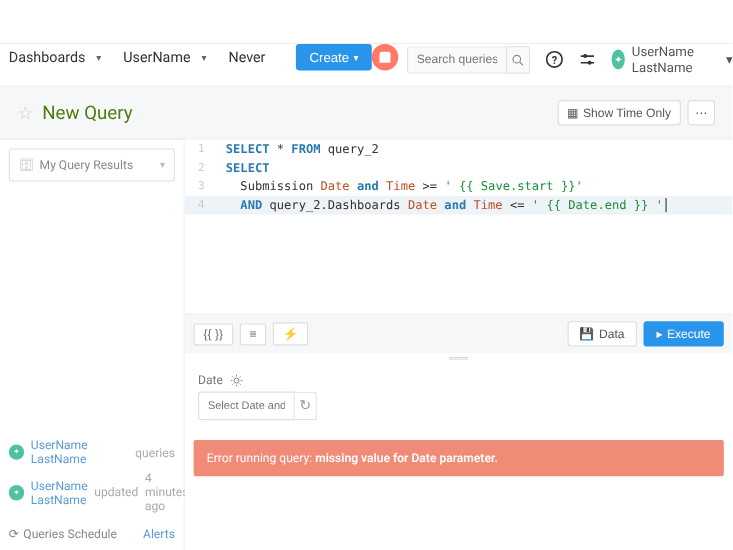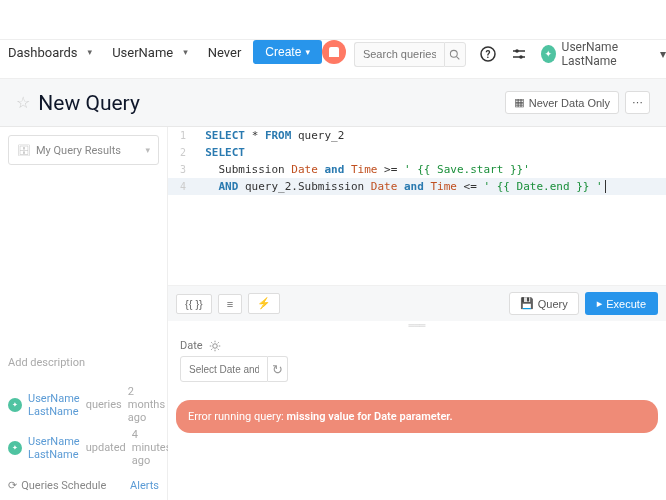--- a/index.html
+++ b/index.html
@@ -2,35 +2,35 @@
 <html><head>
 <meta charset="utf-8">
 <style>
 * { box-sizing: border-box; margin: 0; padding: 0; }
 body { font-family: -apple-system, BlinkMacSystemFont, "Segoe UI", Roboto, sans-serif; font-size: 13px; color: #333; background: #fff; }
 .topbar { height: 39px; background: #fff; }
 .navbar { display: flex; align-items: flex-start; height: 28px; padding: 0 0; border-top: 1px solid #eee; border-bottom: 1px solid #eee; background: #fff; height: 40px;}
 .nav-left { display: flex; align-items: center; gap: 4px; flex: 1; }
 .nav-item { display: flex; align-items: center; gap: 4px; padding: 4px 8px; cursor: pointer; font-size: 13px; color: #323232;}
 .nav-item .caret { font-size: 9px; color: #666; margin-left: 6px;}
-.btn-create { background: #2895eb; color: #fff; border: none; padding: 5px 12px; border-radius: 3px; font-size: 12px; display: flex; align-items: center; gap: 4px; cursor: pointer; margin-left: 0;}
+.btn-create { background: #2895eb; color: #fff; border: none; padding: 5px 12px; border-radius: 3px; font-size: 12px; display: flex; align-items: center; gap: 4px; cursor: pointer; margin-left: 16px;}
 .nav-center { flex: 0 0 auto; margin-right: 8px;}
 .logo { width: 24px; height: 24px; background: #ff7964; border-radius: 50%; display: flex; align-items: center; justify-content: center; position: relative;}
 .logo::after { content:""; width: 10px; height: 10px; background: #fff; border-radius: 2px 2px 0 0;}
 .nav-right { display: flex; align-items: center; gap: 14px; }
 .search-box { display: flex; align-items: center; }
 .search-input { width: 90px; height: 25px; border: 1px solid #e2e2e2; border-right:none; border-radius: 3px 0 0 3px; padding: 0 8px; font-size: 11px; color: #999; background:#fafafa;}
 .search-btn { width: 22px; height: 25px; border: 1px solid #e2e2e2; border-radius: 0 3px 3px 0; background: #fafafa; display:flex;align-items:center;justify-content:center; cursor:pointer; color:#888; font-size:11px;}
 .icon-btn { width: 20px; height: 20px; display: flex; align-items: center; justify-content: center; cursor: pointer; color: #333; }
 .user-chip { display: flex; align-items: center; gap: 6px; cursor: pointer; font-size: 12px; color: #555;}
 .user-avatar { width: 18px; height: 18px; border-radius: 50%; background: #4fc3a1; display:flex;align-items:center;justify-content:center; font-size:9px; color:#fff;}
 .titlebar { display: flex; align-items: center; padding: 8px 16px; background: #f6f7f8; border-bottom: 1px solid #e8e8e8; height: 48px;}
 .title-left { display: flex; align-items: center; gap: 8px; flex: 1; }
 .star-icon { color: #ccc; font-size: 16px; cursor:pointer;}
-.query-title { font-size: 21px; font-weight: 400; color: #0f172a; }
+.query-title { font-size: 17px; font-weight: 400; color: #4d7c0f; }
 .title-right { display: flex; align-items: center; gap: 6px;}
 .show-data-btn { background:#fff; border:1px solid #ddd; border-radius:3px; padding:4px 8px; font-size:11px; color:#555; display:flex;align-items:center;gap:4px; cursor:pointer;}
 .kebab-btn { background:#fff; border:1px solid #ddd; border-radius:3px; padding:4px 6px; font-size:11px; color:#555; cursor:pointer;}
 .main { display: flex; height: calc(500px - 39px - 40px - 48px); }
 .sidebar { width: 168px; border-right: 1px solid #eee; display:flex; flex-direction:column;}
 .sidebar-top { padding: 8px; flex:1;}
 .results-select { width: 100%; height: 30px; border: 1px solid #e0e0e0; border-radius: 3px; display:flex; align-items:center; padding: 0 8px; font-size: 11px; color:#888; cursor:pointer; justify-content:space-between;}
 .sidebar-bottom { padding: 8px; font-size: 11px; color:#888;}
 .add-desc { padding: 6px 0 14px 0; color:#aaa; cursor:pointer; font-size:11px;}
 .meta-row { display:flex; align-items:center; gap:6px; padding: 2px 0; font-size:11px;}
@@ -52,21 +52,21 @@
 .toolbar-spacer { flex:1;}
 .save-btn { background:#fff; border:1px solid #ddd; border-radius:3px; padding:4px 10px; font-size:11px; color:#555; display:flex;align-items:center;gap:4px; cursor:pointer;}
 .execute-btn { background:#2895eb; color:#fff; border:none; border-radius:3px; padding:5px 12px; font-size:11px; display:flex;align-items:center;gap:4px; cursor:pointer;}
 .drag-handle { height:8px; display:flex; justify-content:center; align-items:center; color:#ccc; font-size:8px;}
 .params { padding: 10px 12px;}
 .param-label-row { display:flex; align-items:center; gap:6px; font-size:11px; color:#777; margin-bottom:4px;}
 .gear { cursor:pointer; color:#888;}
 .date-input-row { display:flex; align-items:center;}
 .date-input { width:88px; height:26px; border:1px solid #e0e0e0; border-radius:3px 0 0 3px; padding:0 8px; font-size:10px; color:#bbb; background:#fff;}
 .date-btn { width:20px; height:26px; border:1px solid #e0e0e0; border-left:none; border-radius:0 3px 3px 0; background:#fff; display:flex;align-items:center;justify-content:center; cursor:pointer; color:#999;}
-.error-box { margin:8px; padding:10px 12px; background:#ef8b77; color:#fff; font-size:11px; border-radius:14px;}
+.error-box { margin:8px; padding:10px 12px; background:#ef8b77; color:#fff; font-size:11px; border-radius:2px;}
 .error-box b { font-weight:600;}
 svg { display:block;}
 .mini-avatar {width:14px;height:14px;border-radius:50%;background:#4fc3a1;display:inline-flex;align-items:center;justify-content:center;font-size:7px;color:#fff;flex-shrink:0;}
 </style>
 </head>
 <body>
 
 <div class="topbar"></div>
 
 <div class="navbar">
@@ -123,46 +123,44 @@
 </div>
 
 <div class="titlebar">
   <div class="title-left">
     <span class="star-icon">☆</span>
     <span class="query-title">New Query</span>
   </div>
   <div class="title-right">
     <button class="show-data-btn">
       <span>▦</span>
-      <span>Never Data Only</span>
+      <span>Show Time Only</span>
     </button>
     <button class="kebab-btn">
       <span>⋯</span>
     </button>
   </div>
 </div>
 
 <div class="main">
   <div class="sidebar">
     <div class="sidebar-top">
       <div class="results-select">
         <span style="display:flex;align-items:center;gap:5px;">
           <span style="color:#bbb;">🗄</span>
           <span>My Query Results</span>
         </span>
         <span style="color:#bbb;font-size:9px;">▾</span>
       </div>
     </div>
     <div class="sidebar-bottom">
-      <div class="add-desc">Add description</div>
       <div class="meta-row">
         <span class="mini-avatar">✦</span>
         <span class="meta-link">UserName LastName</span>
         <span class="meta-text">queries</span>
-        <span class="meta-text">2 months ago</span>
       </div>
       <div class="meta-row">
         <span class="mini-avatar">✦</span>
         <span class="meta-link">UserName LastName</span>
         <span class="meta-text">updated</span>
         <span class="meta-text">4 minutes ago</span>
       </div>
       <div class="refresh-row">
         <span style="display:flex;align-items:center;gap:4px;">
           <span>⟳</span>
@@ -182,37 +180,37 @@
       <div class="code-line">
           <span class="gutter">2</span>
           <span class="code">  <span class="kw">SELECT</span></span>
         </div>
       <div class="code-line">
           <span class="gutter">3</span>
           <span class="code">    <span>Submission</span> <span class="col">Date</span> <span class="kw">and</span> <span class="col">Time</span> <span>&gt;=</span> <span class="str">' {{ Save.start }}'</span></span>
         </div>
       <div class="code-line cursor-line">
           <span class="gutter">4</span>
-          <span class="code">    <span class="kw">AND</span> <span>query_2.Submission</span> <span class="col">Date</span> <span class="kw">and</span> <span class="col">Time</span> <span>&lt;=</span> <span class="str">' {{ Date.end }} '</span><span style="border-left:1px solid #333;margin-left:2px;"></span></span>
+          <span class="code">    <span class="kw">AND</span> <span>query_2.Dashboards</span> <span class="col">Date</span> <span class="kw">and</span> <span class="col">Time</span> <span>&lt;=</span> <span class="str">' {{ Date.end }} '</span><span style="border-left:1px solid #333;margin-left:2px;"></span></span>
         </div>
       <div style="height:90px;"></div>
     </div>
 
     <div class="editor-toolbar">
       <button class="tool-btn">{{ }}</button>
       <button class="tool-btn">
         <span>≡</span>
       </button>
       <button class="tool-btn">
         <span>⚡</span>
       </button>
       <div class="toolbar-spacer"></div>
       <button class="save-btn">
         <span>💾</span>
-        <span>Query</span>
+        <span>Data</span>
       </button>
       <button class="execute-btn">
         <span>▸</span>
         <span>Execute</span>
       </button>
     </div>
 
     <div class="drag-handle">═══</div>
 
     <div class="params">

